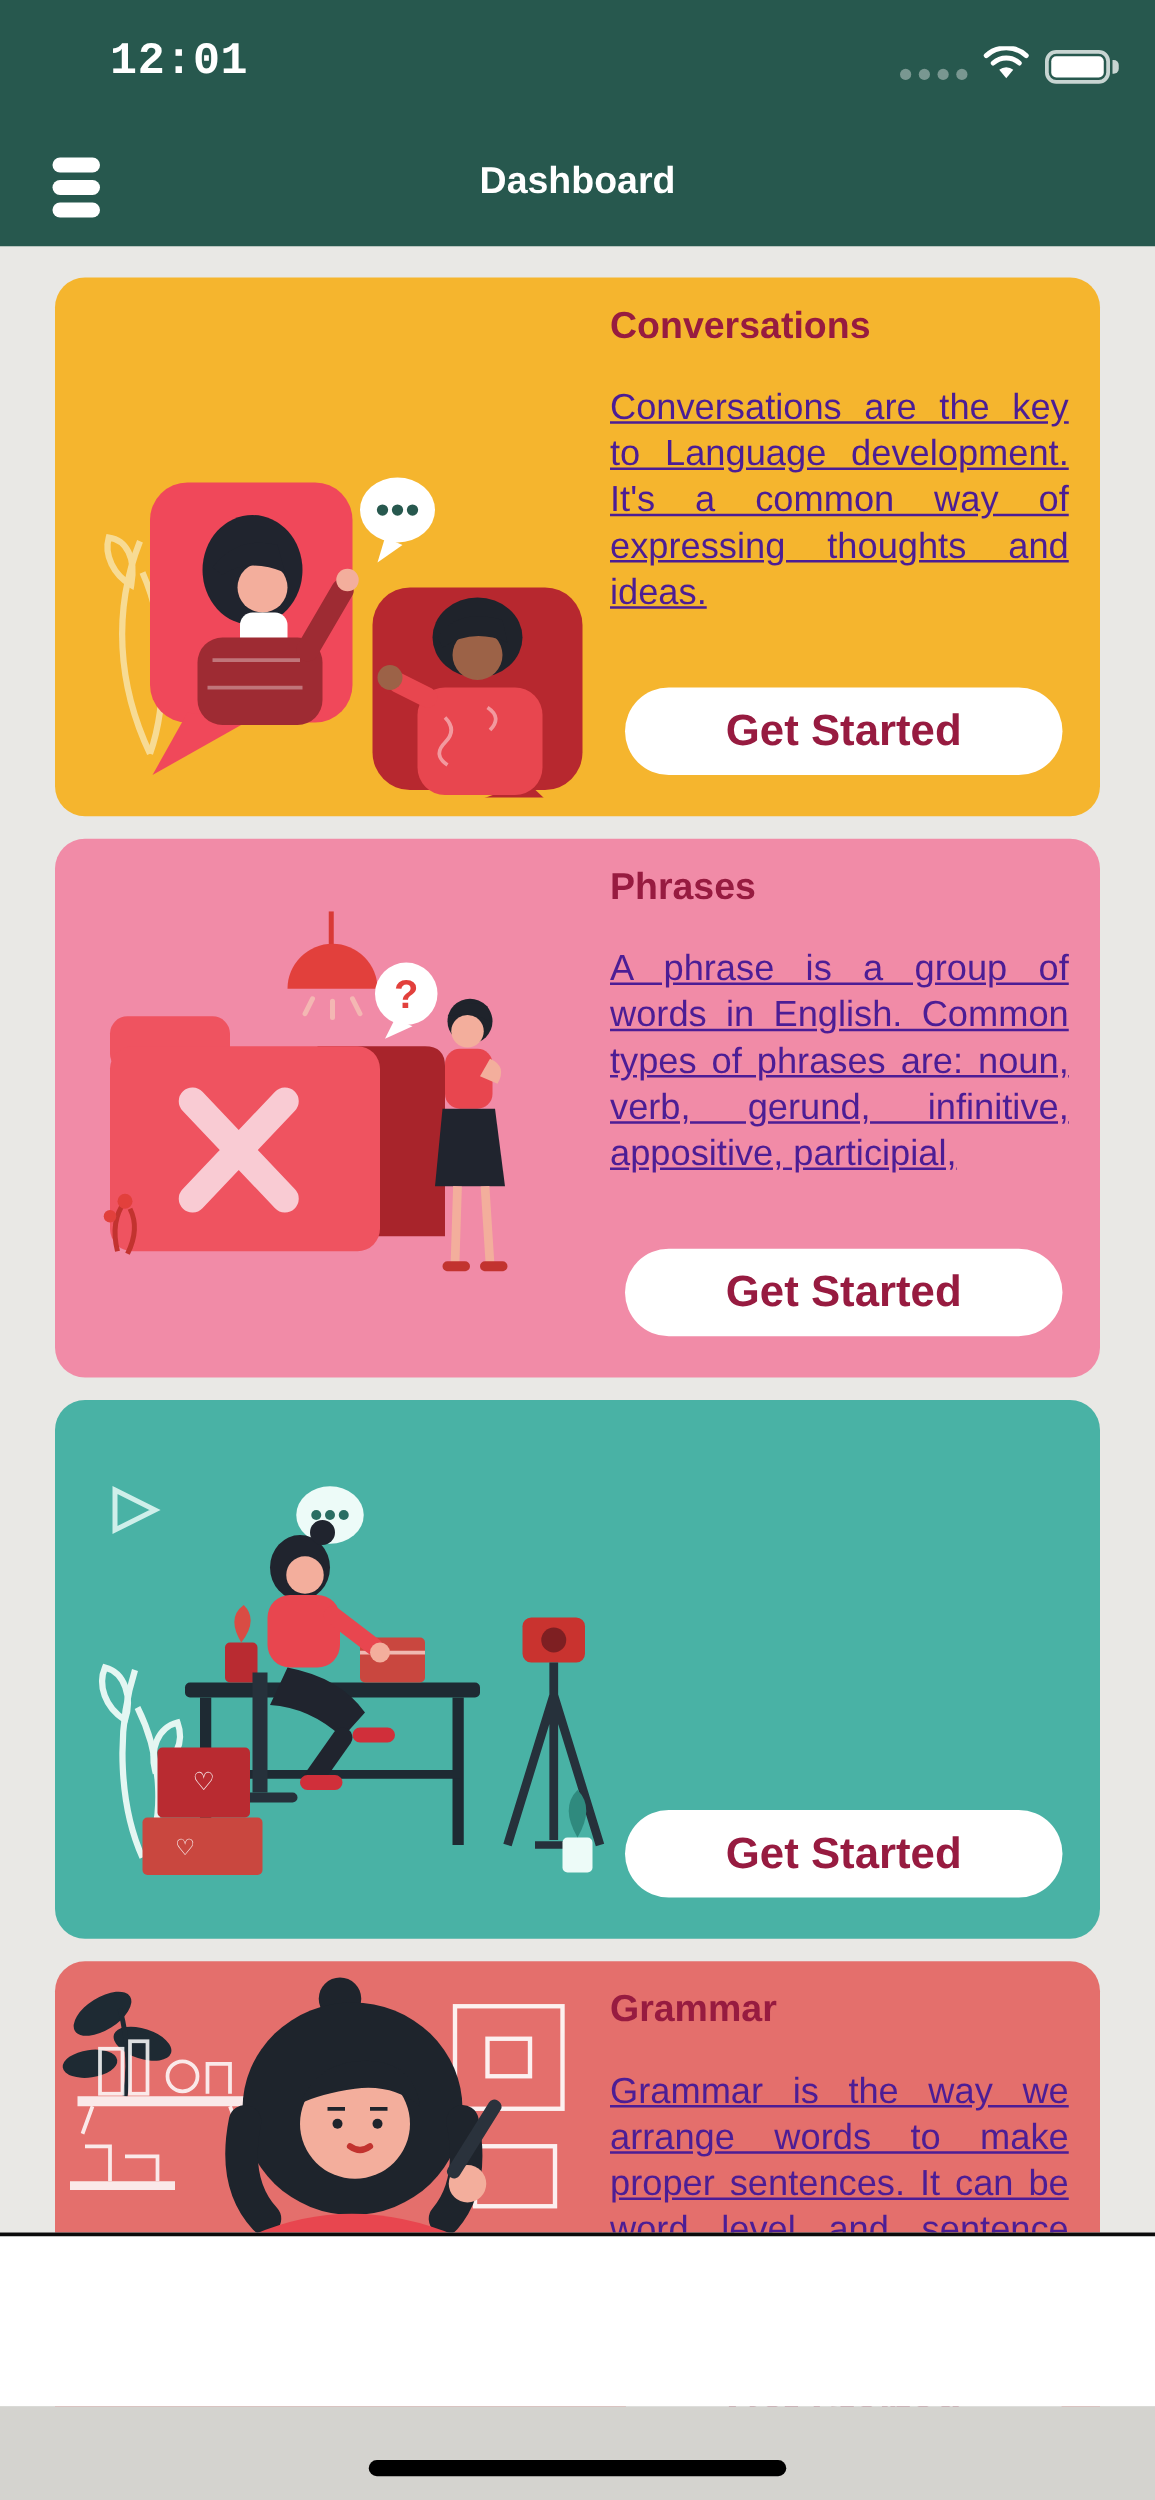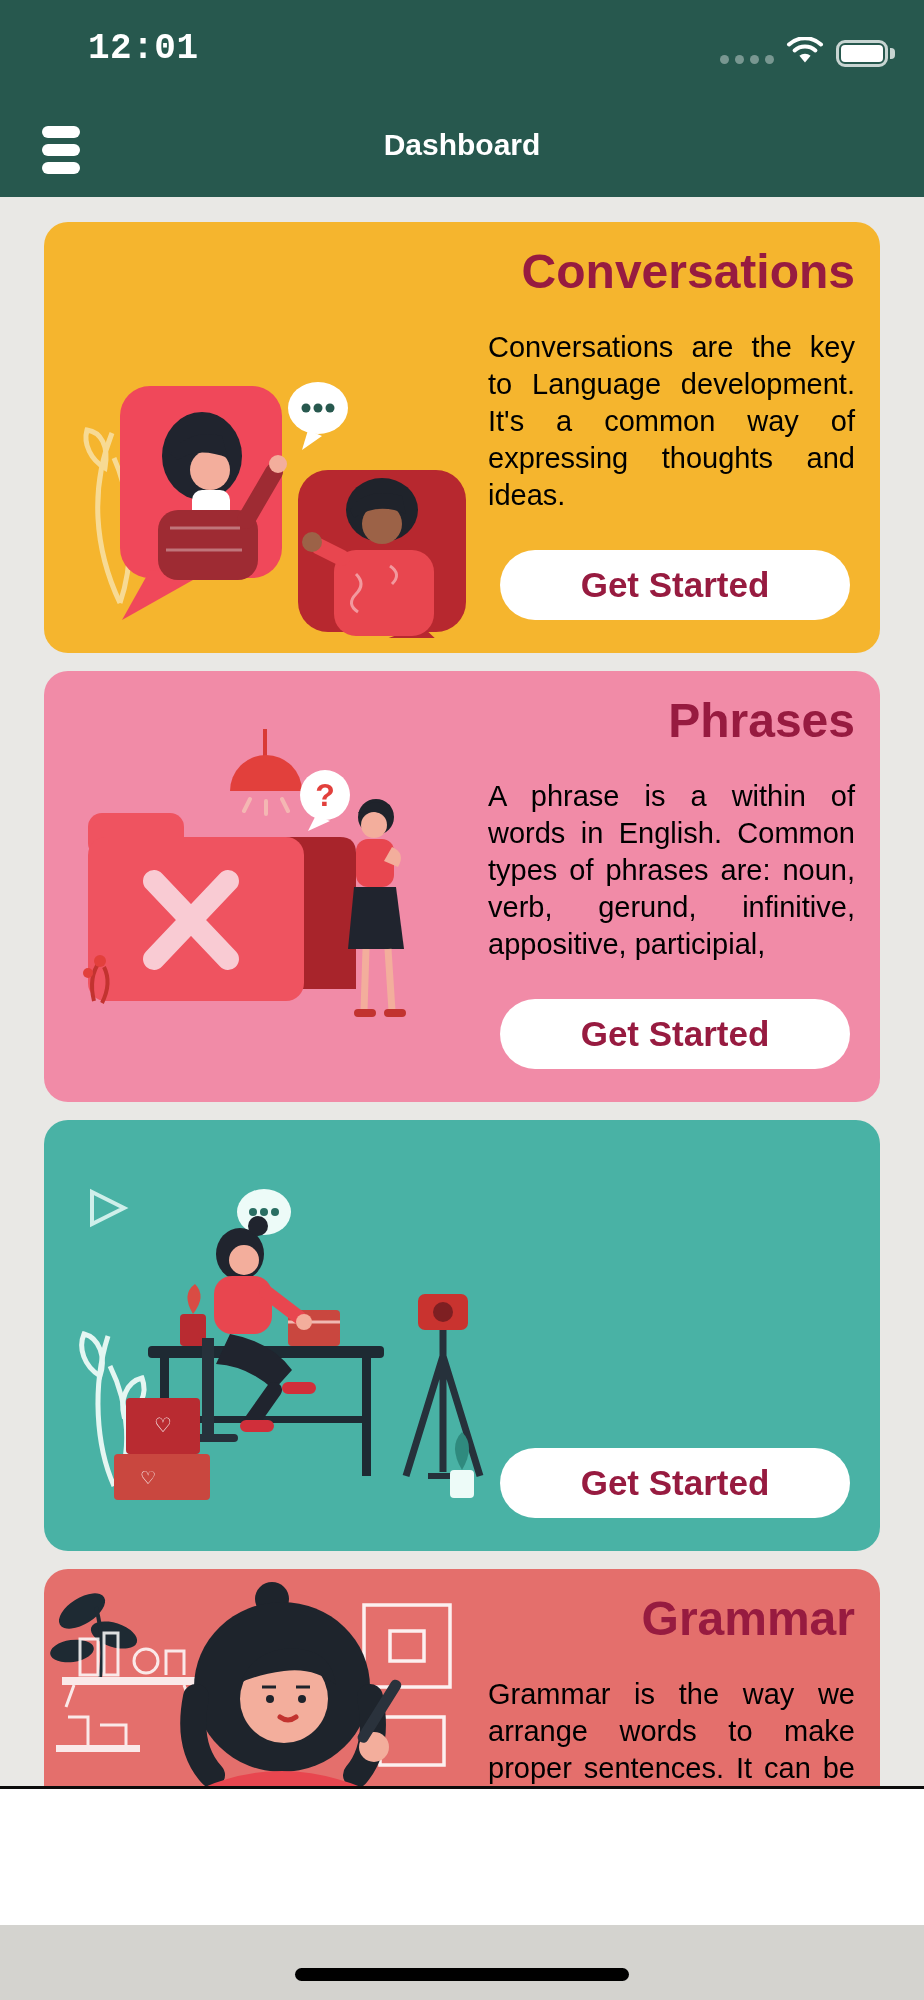--- a/index.html
+++ b/index.html
@@ -41,26 +41,27 @@
   }
   .card{
     position:relative; width:836px; height:431px;
     border-radius:24px; overflow:hidden;
   }
   .card-illu{ position:absolute; pointer-events:none; }
   .card-col{
     position:absolute; top:0; right:25px; width:367px;
   }
   .card-title{
-    margin-top:22px; text-align:right;
-    color:var(--color-title,#971B40); font-size:48px; font-weight:600;
+    margin-top:22px; text-align:left;
+    color:var(--color-title,#971B40); font-size:30px; font-weight:600;
   }
   .card-body{
-    margin-top:30px; color:#000000; font-size:29px; line-height:37px;
+    margin-top:30px; color:#4c1d95; font-size:29px; line-height:37px;
     text-align:justify;
+    text-decoration:underline;
   }
   .card-btn{
     position:absolute; bottom:33px; right:30px; width:350px; height:70px;
     background:#fff; border:none; border-radius:35px; cursor:pointer;
     color:var(--color-button_text,#971B40); font-size:35px; font-weight:600;
     font-family:"Liberation Sans",sans-serif;
     display:flex; align-items:center; justify-content:center;
   }
   
   .bottom-panel{
@@ -192,21 +193,21 @@
         <path d="M96 152 L170 230 M170 152 L96 230" stroke="#F9CBD3" stroke-width="22" stroke-linecap="round"></path>
       </g>
       <g>
         <path d="M36 272 q-6-24 6-40 M44 274 q10-20 2-36" stroke="#C2332F" stroke-width="4" fill="none"></path>
         <circle cx="42" cy="232" r="6" fill="#E2403C"></circle>
         <circle cx="30" cy="244" r="5" fill="#E2403C"></circle>
       </g>
     </svg>
     <div class="card-col">
       <h2 class="card-title">Phrases</h2>
-      <p class="card-body">A phrase is a within of words in English. Common types of phrases are: noun, verb, gerund, infinitive, appositive, participial,</p>
+      <p class="card-body">A phrase is a group of words in English. Common types of phrases are: noun, verb, gerund, infinitive, appositive, participial,</p>
     </div>
     <button class="card-btn">Get Started</button>
   </section>
 
   <section class="card" style="background: rgb(73, 178, 165);">
     <svg class="card-illu" style="left:8px; top:56px;" width="440" height="330" viewBox="0 0 440 330">
       <g stroke="#CFEFEA" stroke-width="4" fill="none">
         <path d="M40 16 L72 32 L40 48 Z"></path>
       </g>
       <g stroke="#E4F6F2" stroke-width="5" fill="none">

